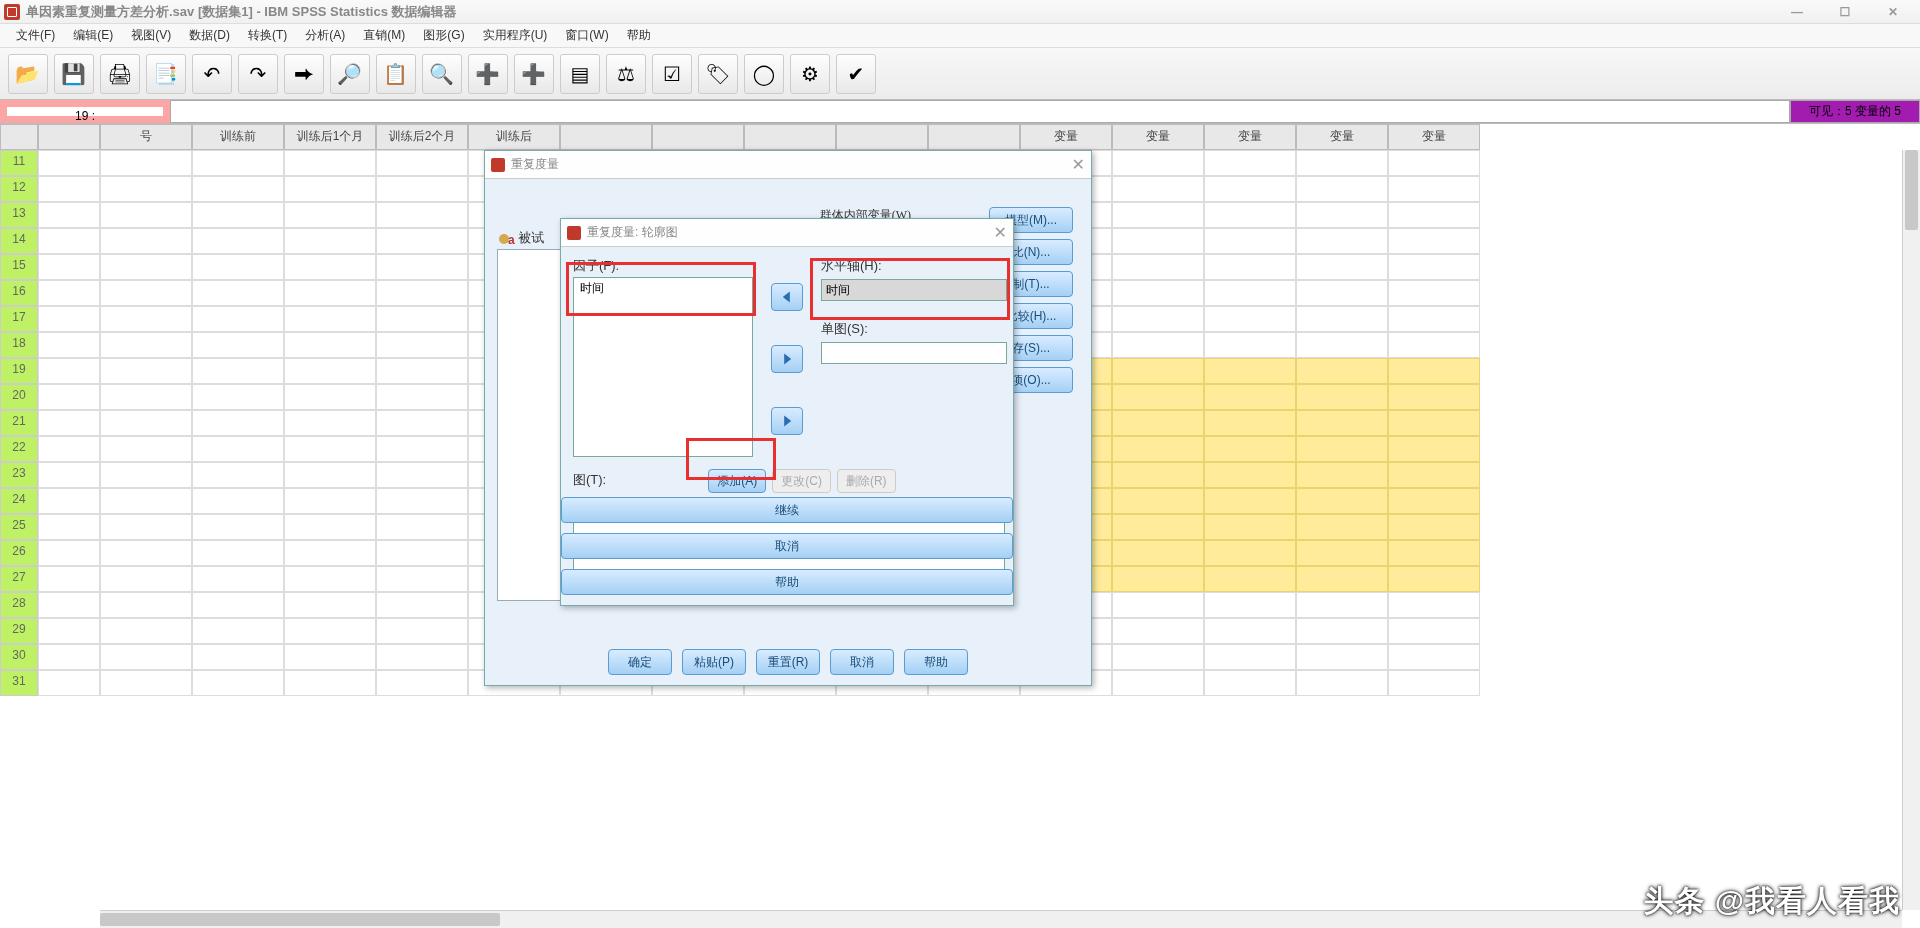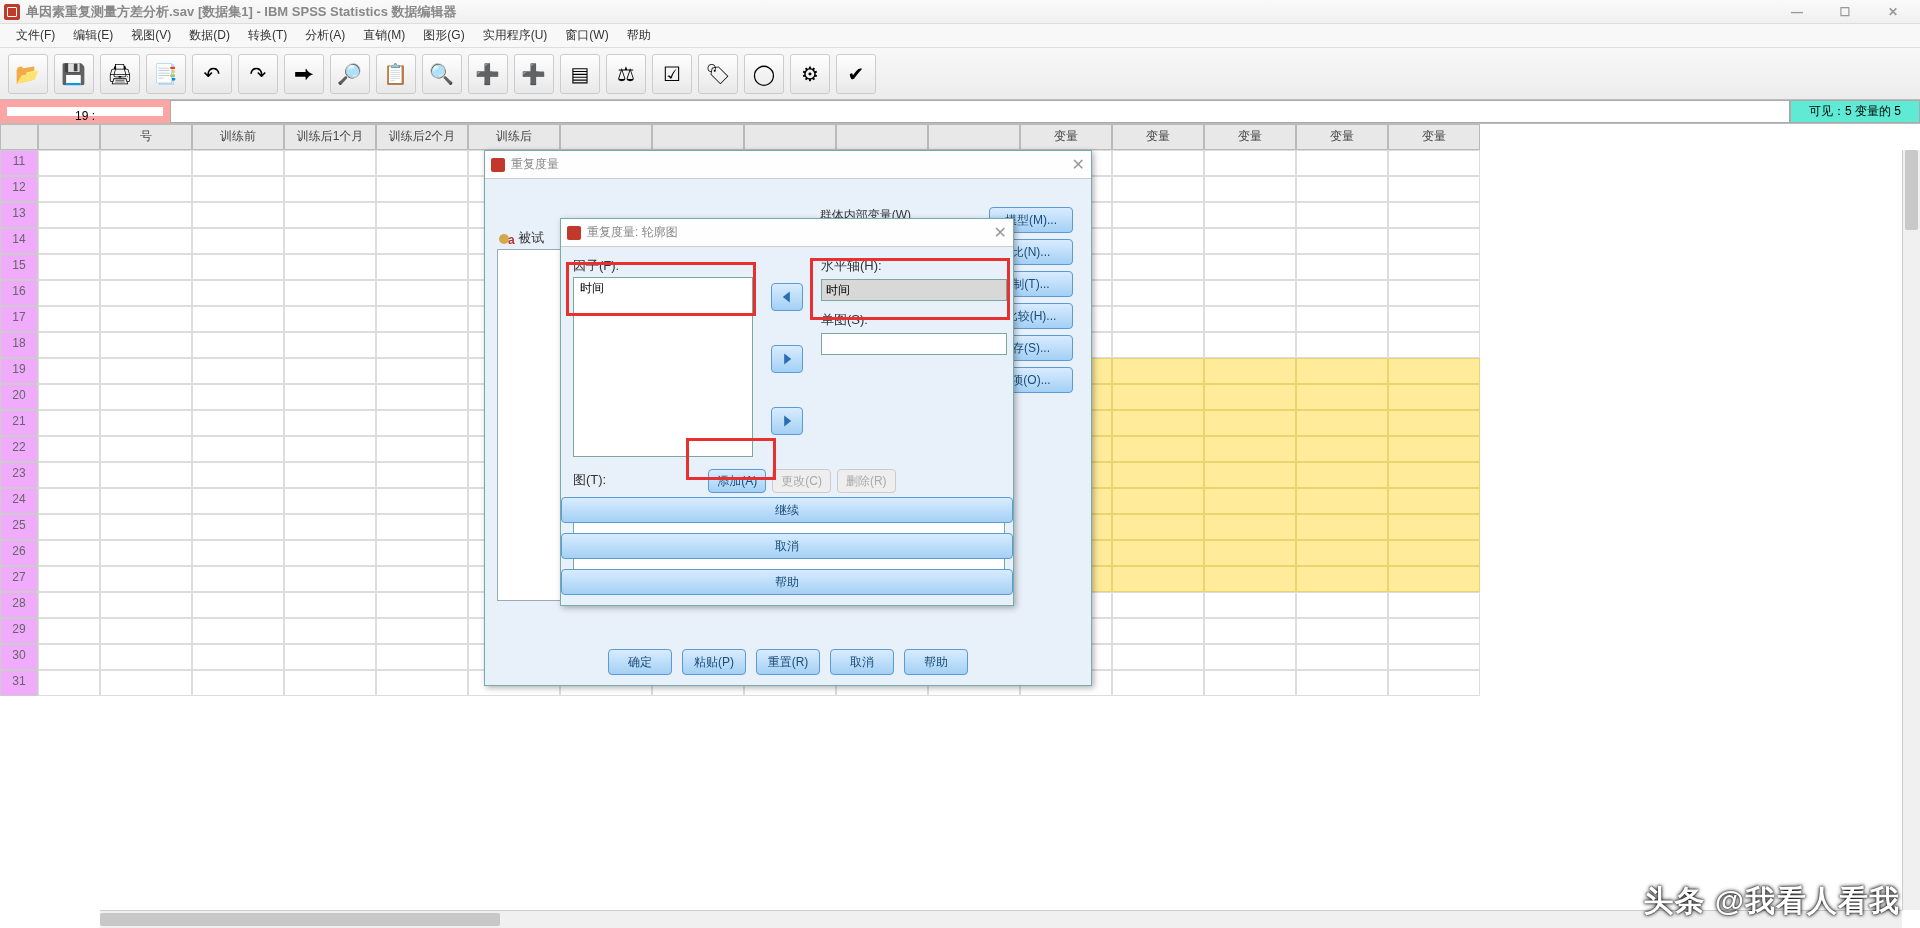--- a/index.html
+++ b/index.html
@@ -18,27 +18,27 @@
 .menu-bar span { padding: 2px 8px; color: #333; cursor: pointer; }
 
 
 .toolbar { height: 52px; background: linear-gradient(#f8f8f8, #ececec); border-bottom: 1px solid #bbb; display: flex; align-items: center; padding: 0 8px; gap: 6px; }
 .tool-btn { width: 40px; height: 40px; border: 1px solid #ccc; background: linear-gradient(#fefefe, #e8e8e8); border-radius: 3px; display: flex; align-items: center; justify-content: center; font-size: 20px; cursor: pointer; }
 
 
 .cell-row { height: 24px; display: flex; border-bottom: 1px solid #bbb; }
 .cell-ref { width: 170px; border: 7px solid #fca5a5; background: #fff; padding: 2px 6px; text-align: center; }
 .cell-val { flex: 1; border: 1px solid #aaa; background: #fff; padding: 2px 6px; }
-.visible-info { width: 130px; border: 1px solid #aaa; background: #5eead4; text-align: center; padding: 2px; }
+.visible-info { width: 130px; border: 1px solid #aaa; background: #a21caf; text-align: center; padding: 2px; }
 
 
 .grid-wrap { position: absolute; top: 124px; left: 0; right: 0; bottom: 18px; overflow: hidden; }
 .grid { display: grid; grid-template-columns: 38px 62px repeat(15, 92px); }
 .grid .hdr { background: #e8e8e8; border: 1px solid #bbb; text-align: center; padding: 3px 2px; font-size: 12px; color: #444; position: relative; height: 26px; }
-.grid .row-hdr { background: #f0abfc; border: 1px solid #ccc; text-align: center; color: #666; height: 26px; padding: 3px; }
+.grid .row-hdr { background: #bef264; border: 1px solid #ccc; text-align: center; color: #666; height: 26px; padding: 3px; }
 .grid .cell { border: 1px solid #ddd; height: 26px; background: #fff; }
 .grid .cell.hl { background: #ffeb99; border-color: #e8d470; }
 
 
 .vscroll { position: absolute; right: 0; top: 150px; bottom: 18px; width: 18px; background: #f0f0f0; border-left: 1px solid #ccc; }
 .vscroll .thumb { position: absolute; top: 0; left: 2px; right: 2px; height: 80px; background: #c8c8c8; border-radius: 2px; }
 .hscroll { position: absolute; left: 100px; right: 18px; bottom: 0; height: 18px; background: #f0f0f0; border-top: 1px solid #ccc; }
 .hscroll .thumb { position: absolute; left: 0; top: 2px; bottom: 2px; width: 400px; background: #c8c8c8; border-radius: 2px; }
 
 
@@ -47,21 +47,21 @@
 .dlg-title .dlg-icon { width: 14px; height: 14px; background: #c0392b; border-radius: 2px; margin-right: 6px; }
 .dlg-title .dlg-close { margin-left: auto; color: #999; font-size: 16px; cursor: pointer; }
 .dlg-body { padding: 12px; position: relative; height: calc(100% - 28px); }
 .side-btns { position: absolute; right: 18px; top: 28px; display: flex; flex-direction: column; gap: 6px; }
 .side-btn { width: 84px; height: 26px; background: linear-gradient(#d8ecff, #a4d0f4); border: 1px solid #5a9bd4; border-radius: 4px; color: #1a4d7a; font-size: 12px; cursor: pointer; text-align: center; padding-top: 4px; }
 .inner-label { color: #333; font-size: 13px; }
 .subject-icon { width:16px; height:16px; display:inline-block; vertical-align:middle; }
 .subject-icon .c1{fill:#d4a84b;} .subject-icon .c2{fill:#b33;}
 .frame1 { position: absolute; left: 12px; top: 70px; width: 190px; height: 352px; border: 1px solid #9ab; background: #fff; }
 .frame2 { position: absolute; right: 110px; top: 54px; width: 190px; height: 368px; border: 1px solid #9ab; background: #fff; }
-.wlabel { position: absolute; right: 180px; top: 28px; color: #333; }
+.wlabel { position: absolute; right: 180px; top: 28px; color: #333; font-family: Liberation Serif, serif; }
 .dlg-btn-row { position: absolute; left: 0; right: 0; bottom: 10px; display: flex; justify-content: center; gap: 10px; }
 .dlg-btn { min-width: 64px; height: 26px; background: linear-gradient(#d8ecff, #a4d0f4); border: 1px solid #5a9bd4; border-radius: 4px; color: #1a4d7a; cursor: pointer; padding: 0 8px; }
 
 
 .dialog2 { position: absolute; left: 560px; top: 218px; width: 454px; height: 388px; background: #e8f0fa; border: 1px solid #7aa; box-shadow: 2px 2px 6px rgba(0,0,0,.3); }
 .group-label { color: #333; font-size: 13px; margin-bottom: 2px; }
 .list-box { background: #fff; border: 1px solid #7a9; width: 180px; }
 .factor-box { height: 180px; }
 .factor-box .item { padding: 2px 6px; }
 .arrow-btn { width: 32px; height: 28px; background: linear-gradient(#d8ecff, #a4d0f4); border: 1px solid #5a9bd4; border-radius: 4px; display: flex; align-items: center; justify-content: center; cursor: pointer; }
@@ -581,21 +581,21 @@
               <path d="M3 1 L8 5 L3 9 Z" fill="#2a6db0"></path>
             </svg>
           </div>
         <div class="arrow-btn">
             <svg viewBox="0 0 10 10">
               <path d="M3 1 L8 5 L3 9 Z" fill="#2a6db0"></path>
             </svg>
           </div>
       </div>
 
-      <div style="display:flex;flex-direction:column;gap:10px;">
+      <div style="display:flex;flex-direction:column;gap:19px;">
         <div>
           <div class="group-label">水平轴(H):</div>
           <input class="input-sm hl" value="时间" style="">
         </div>
         <div>
           <div class="group-label">单图(S):</div>
           <input class="input-sm" value="" style="">
         </div>
       </div>
     </div>

